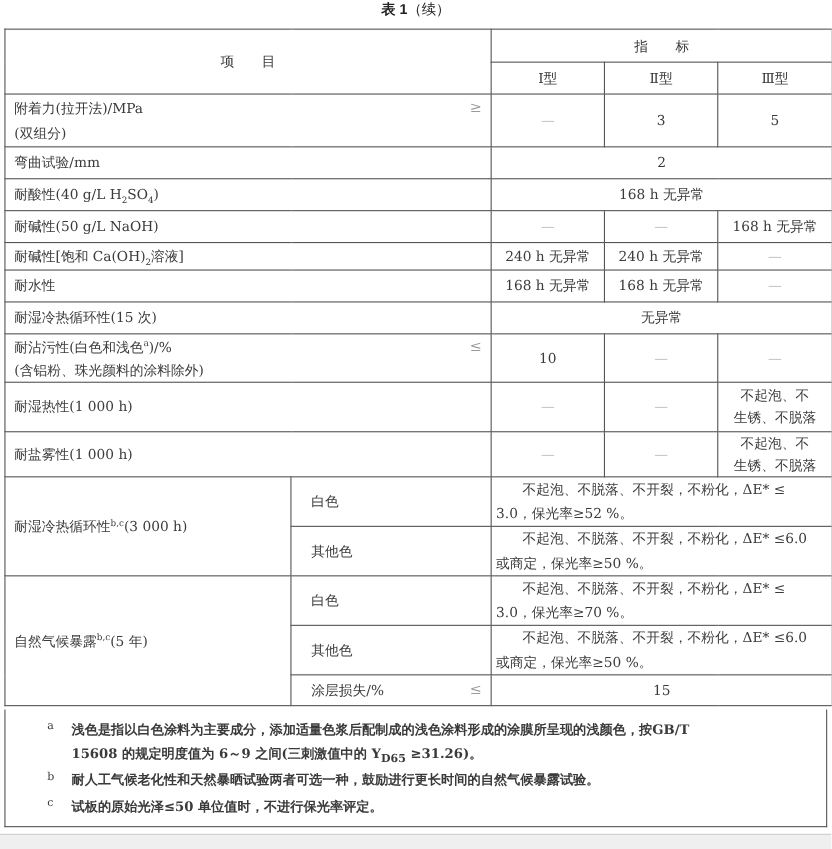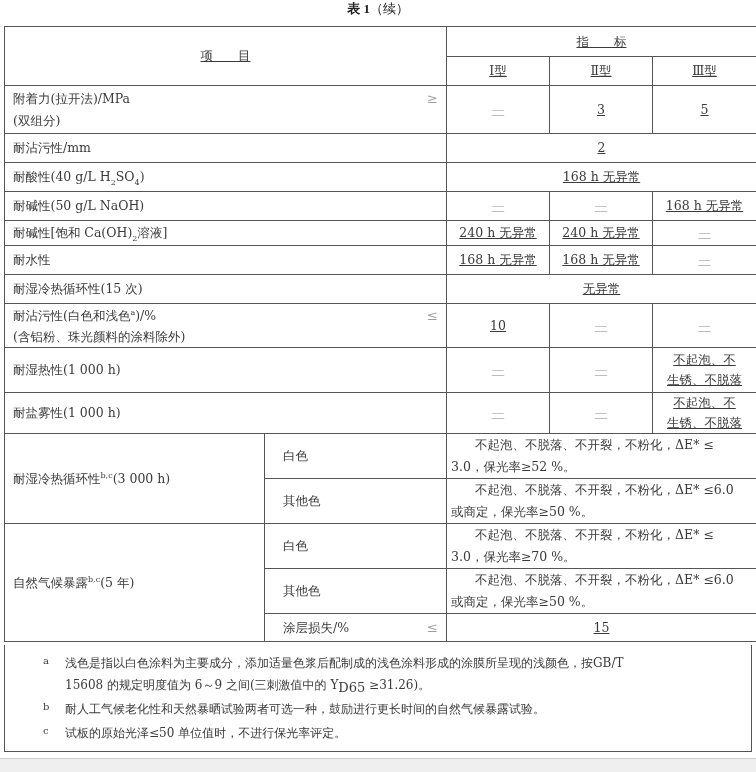--- a/index.html
+++ b/index.html
@@ -5,47 +5,47 @@
   html, body { margin: 0; padding: 0; background: #ffffff; }
   body {
     width: 756px; height: 772px; position: relative; overflow: hidden;
     font-family: "DejaVu Serif", "Liberation Serif", serif;
     color: #333333;
   }
   .caption {
     position: absolute; left: 0; top: 0; width: 756px; height: 18px;
     text-align: center; font-size: 13px; line-height: 18px; color: #222;
   }
-  .caption .b { font-weight: bold; font-family: Liberation Serif, serif; }
+  .caption .b { font-weight: bold; font-family: Liberation Sans, sans-serif; }
   table.spec {
     position: absolute; left: 4px; top: 26px; width: 752px;
     border-collapse: collapse; table-layout: fixed;
     font-size: 12.5px; color: #3a3a3a;
   }
   table.spec td {
     border: 1px solid #555555; padding: 0 8px; vertical-align: middle;
     line-height: 24px;
   }
-  table.spec td.c { text-align: center; padding: 0 2px; text-decoration: underline; }
+  table.spec td.c { text-align: center; padding: 0 2px; }
   .dash { color: #bdbdbd; }
   .ge { color: #9a9a9a; float: right; font-size: 13px; }
   .lbl2 { display: block; }
   sub, sup { font-size: 8px; line-height: 0; }
-  .sm { font-size: 13px; }
+  .sm { font-size: 10px; }
   .multi { text-align: left !important; padding: 0 4px 0 4px !important; line-height: 22px !important; margin-top: 44px; }
   .multi .ind { padding-left: 24px; }
   .r-sub { padding-left: 18px !important; }
   .notes {
     position: absolute; left: 4px; top: 645px; width: 748px; height: 107px;
     border: 1px solid #555; border-top: none; box-sizing: border-box;
     font-size: 12px; color: #3a3a3a;
   }
   .note { position: absolute; left: 0; width: 100%; line-height: 20px; }
   .note .mk { position: absolute; left: 38px; font-size: 10px; top: -2px; }
-  .note .tx { position: absolute; left: 60px; right: 20px; }
+  .note .tx { position: absolute; left: 60px; right: 20px; font-weight: bold; }
   .bottom-bar {
     position: absolute; left: 0; top: 758px; width: 756px; height: 14px;
     background: #efefef; border-top: 1px solid #cfcfcf;
   }
 </style>
 </head>
 <body>
 
 <div class="caption">
   <span class="b">表 1</span><span>（续）</span>
@@ -75,21 +75,21 @@
       <span class="ge">≥</span>
       <span class="lbl2">附着力(拉开法)/MPa</span>
       <span class="lbl2">(双组分)</span>
     </td>
     <td class="c dash">—</td>
     <td class="c">3</td>
     <td class="c">5</td>
   </tr>
 
   <tr style="height:29px">
-    <td colspan="2">耐沾污性/mm</td>
+    <td colspan="2">弯曲试验/mm</td>
     <td class="c" colspan="3">2</td>
   </tr>
 
   <tr style="height:29px">
     <td colspan="2"><span>耐酸性(40 g/L H</span><sub>2</sub><span>SO</span><sub>4</sub><span>)</span></td>
     <td class="c" colspan="3">168 h 无异常</td>
   </tr>
 
   <tr style="height:29px">
     <td colspan="2">耐碱性(50 g/L NaOH)</td>

